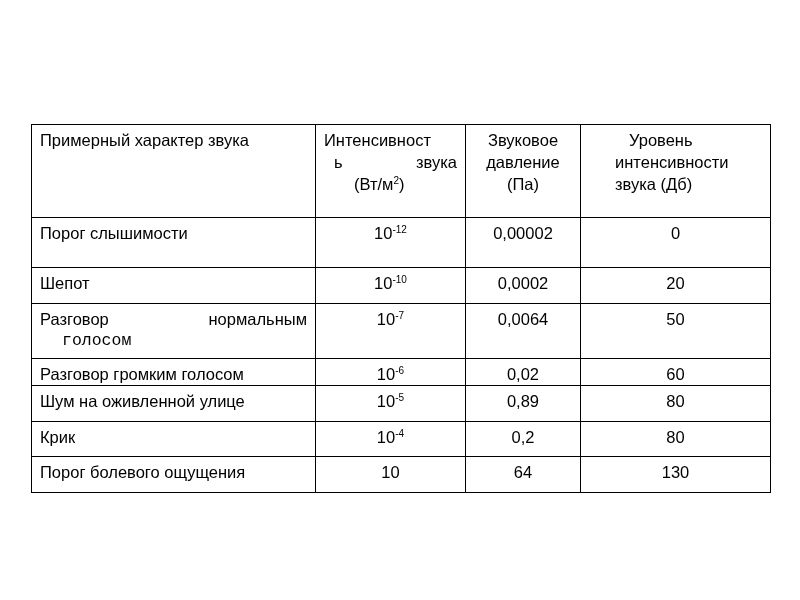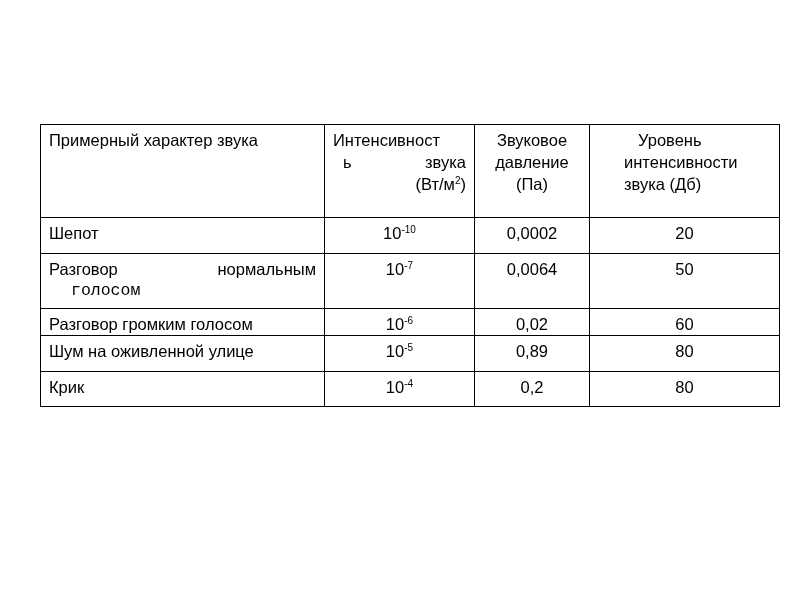--- a/index.html
+++ b/index.html
@@ -1,18 +1,18 @@
 <!DOCTYPE html>
 <html><head>
 <meta charset="utf-8">
 <style>
   html, body { margin:0; padding:0; background:#ffffff; }
   body { width:800px; height:600px; position:relative; overflow:hidden;
          font-family:"Liberation Sans", sans-serif; color:#000; }
-  table.sound { position:absolute; left:40px; top:124px; width:739px;
+  table.sound { position:absolute; left:31px; top:124px; width:739px;
                 border-collapse:collapse; table-layout:fixed; font-size:16.5px; line-height:22px; }
   table.sound td { border:1.5px solid #000; vertical-align:top; padding:4px 8px 0 8px; }
   col.c1 { width:284px; } col.c2 { width:150px; } col.c3 { width:115px; } col.c4 { width:190px; }
   .center { text-align:center; }
   .justify { text-align:justify; text-align-last:justify; }
   sup { font-size:10px; vertical-align:6px; line-height:0; }
   tr.h0 { height:93px; } tr.h1 { height:50px; } tr.h2 { height:36px;padding-left:24px; } tr.h3 { height:55px; }
   tr.h4 { height:23px; } tr.h5 { height:36px; } tr.h6 { height:35px;margin-left:40px; } tr.h7 { height:36px; }
 </style>
 </head>
@@ -27,34 +27,40 @@
     </colgroup>
   <tbody>
       <tr class="h0">
     <td><span>Примерный характер звука</span></td>
     <td>
       <div class="justify">Интенсивност</div>
       <div style="display:flex;justify-content:space-between;padding-left:10px;">
         <span>ь</span>
         <span>звука</span>
       </div>
-      <div style="padding-left:30px;text-align:right;"><span>(Вт/м</span><sup>2</sup><span>)</span></div>
+      <div style="padding-left:30px;"><span>(Вт/м</span><sup>2</sup><span>)</span></div>
     </td>
     <td class="center">
       <div>Звуковое</div>
       <div>давление</div>
       <div>(Па)</div>
     </td>
     <td style="padding-left:34px;margin-top:28px;">
       <div style="padding-left:14px;">Уровень</div>
       <div>интенсивности</div>
       <div>звука (Дб)</div>
     </td>
   </tr>
 
+  <tr class="h1">
+    <td>Порог слышимости</td>
+    <td class="center"><span>10</span><sup>-12</sup></td>
+    <td class="center">0,00002</td>
+    <td class="center">0</td>
+  </tr>
 
   <tr class="h2">
     <td>Шепот</td>
     <td class="center"><span>10</span><sup>-10</sup></td>
     <td class="center">0,0002</td>
     <td class="center">20</td>
   </tr>
 
   <tr class="h3">
     <td>
@@ -80,14 +86,20 @@
     <td class="center">80</td>
   </tr>
 
   <tr class="h6">
     <td>Крик</td>
     <td class="center"><span>10</span><sup>-4</sup></td>
     <td class="center">0,2</td>
     <td class="center">80</td>
   </tr>
 
+  <tr class="h7">
+    <td>Порог болевого ощущения</td>
+    <td class="center"><span>10</span></td>
+    <td class="center">64</td>
+    <td class="center">130</td>
+  </tr>
 </tbody>
   </table>
 
 </body></html>

